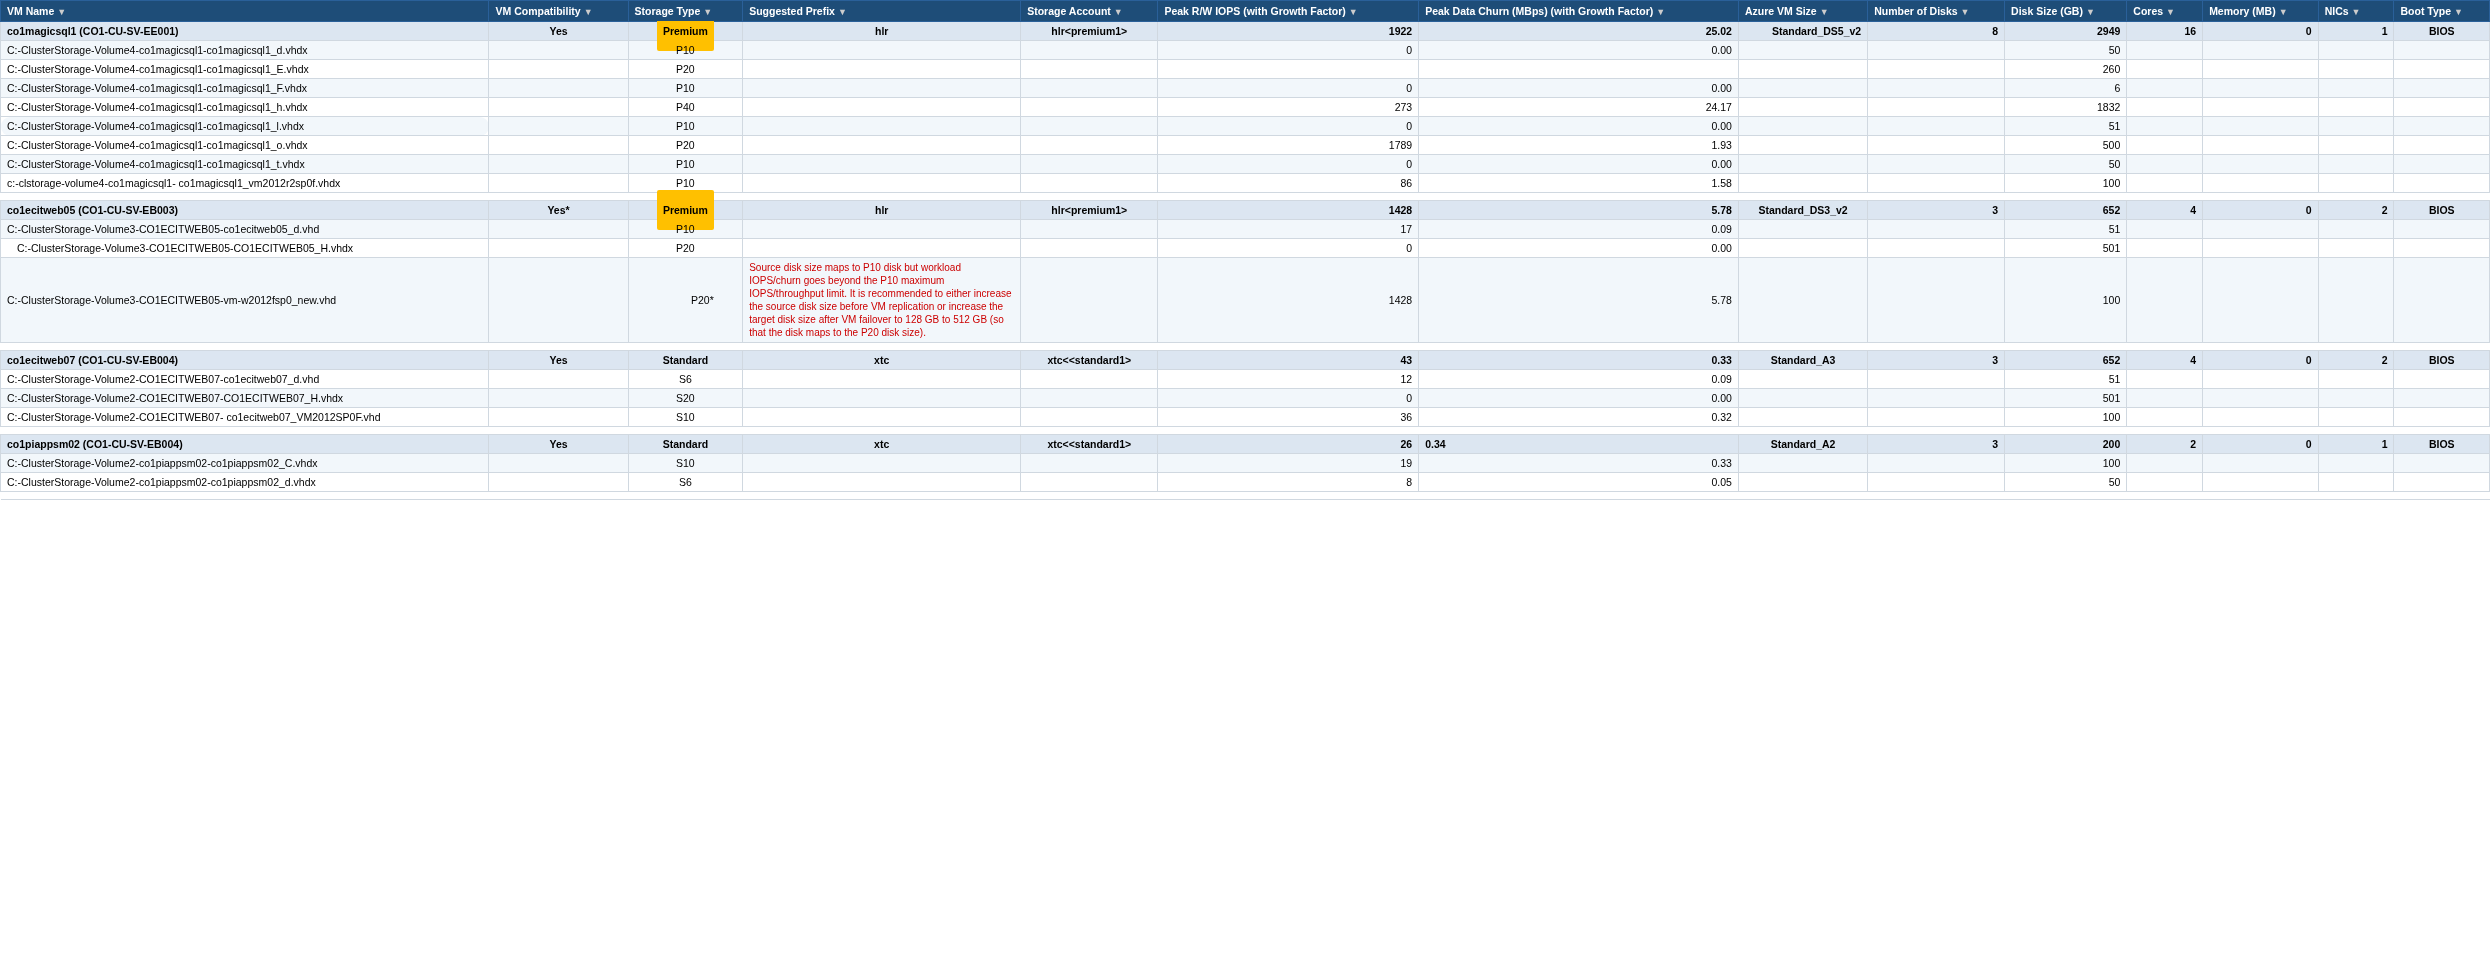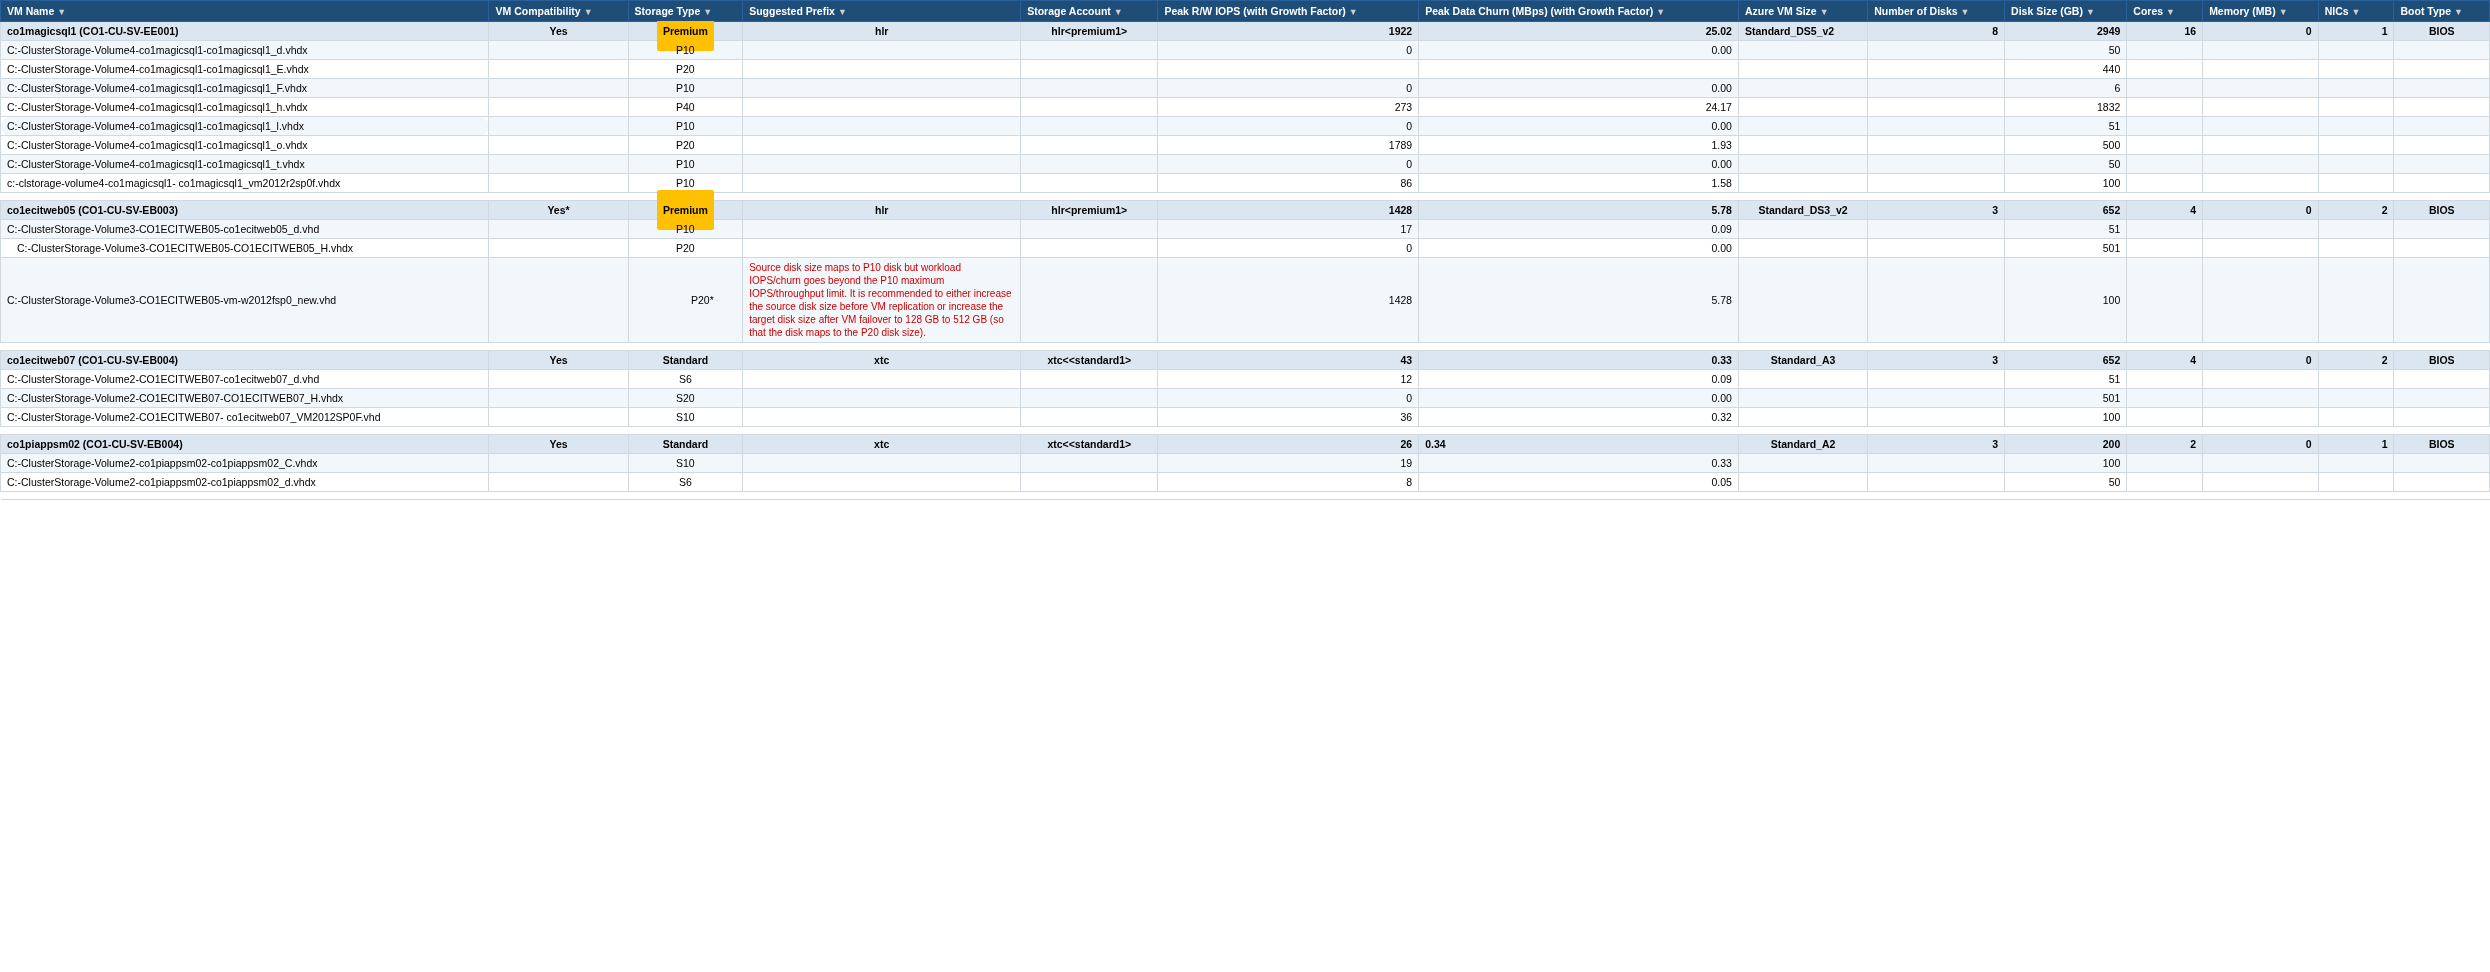--- a/index.html
+++ b/index.html
@@ -101,21 +101,21 @@
     </thead>
     <tbody id="table-body">
         <tr class="vm-row">
           <td>co1magicsql1 (CO1-CU-SV-EE001)</td>
           <td style="text-align: center;">Yes</td>
           <td style="text-align: center;"><span class="badge-premium">Premium</span></td>
           <td style="text-align: center;">hlr</td>
           <td style="text-align: center;">hlr&lt;premium1&gt;</td>
           <td style="text-align: right;">1922</td>
           <td style="text-align: right; margin-top: 36px;">25.02</td>
-          <td style="text-align: left;">Standard_DS5_v2</td>
+          <td style="text-align: right;">Standard_DS5_v2</td>
           <td style="text-align: right;">8</td>
           <td style="text-align: right;">2949</td>
           <td style="text-align: right;">16</td>
           <td style="text-align: right;">0</td>
           <td style="text-align: right;">1</td>
           <td style="text-align: center;">BIOS</td>
         </tr>
         <tr class="disk-row">
           <td style="white-space: normal;">C:-ClusterStorage-Volume4-co1magicsql1-co1magicsql1_d.vhdx</td>
           <td></td>
@@ -135,21 +135,21 @@
         <tr class="disk-row">
           <td style="white-space: normal;">C:-ClusterStorage-Volume4-co1magicsql1-co1magicsql1_E.vhdx</td>
           <td></td>
           <td style="text-align: center;">P20</td>
           <td></td>
           <td></td>
           <td style="text-align: right;"></td>
           <td style="text-align: right;"></td>
           <td></td>
           <td></td>
-          <td style="text-align: right;">440</td>
+          <td style="text-align: right;">260</td>
           <td></td>
           <td></td>
           <td></td>
           <td></td>
         </tr>
         <tr class="disk-row">
           <td style="white-space: normal;">C:-ClusterStorage-Volume4-co1magicsql1-co1magicsql1_F.vhdx</td>
           <td></td>
           <td style="text-align: center;">P10</td>
           <td></td>

